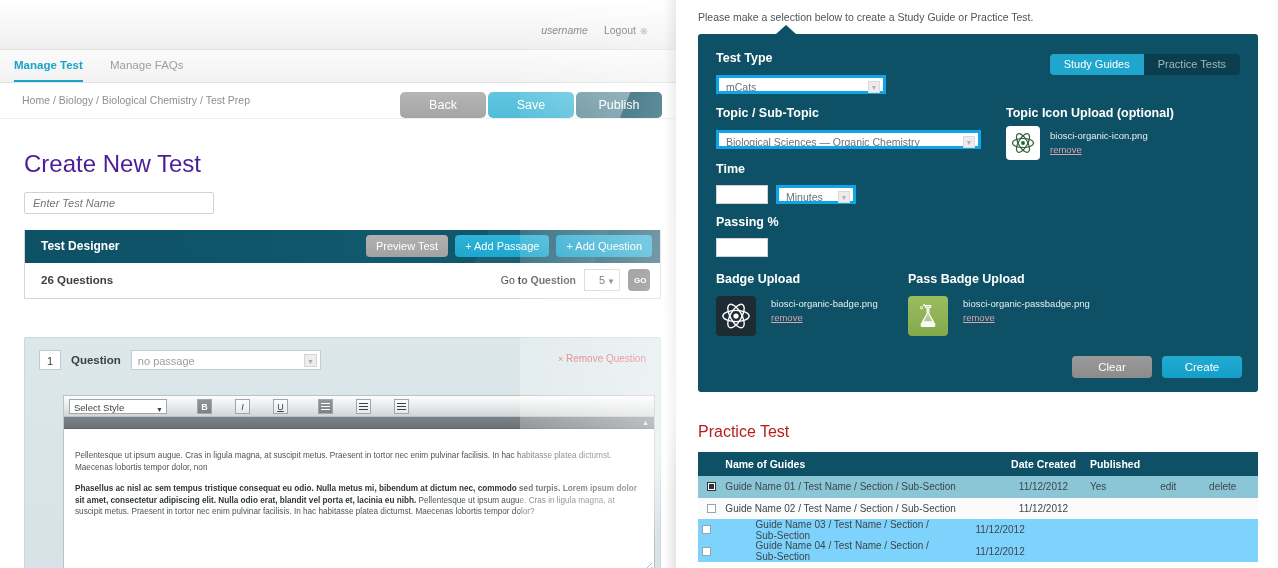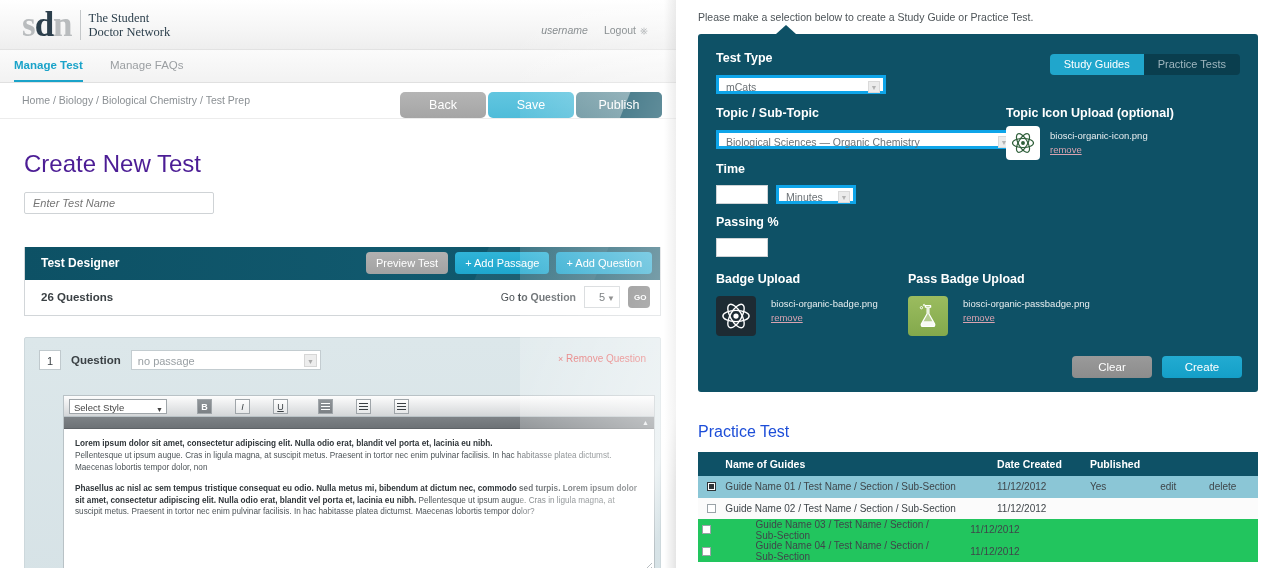--- a/index.html
+++ b/index.html
@@ -102,21 +102,20 @@
     font-size: 11px; font-style: italic; color: #9aa0a4;
     padding: 0 8px;
     font-family: "Liberation Sans", sans-serif;
     background: #fff;
   }
 
   .designer {
     position: absolute; left: 24px; top: 230px; width: 637px;
     border: 1px solid #d2d6d9; border-top: none;
     background: #fff;
-    margin-top: 17px;
   }
   .designer-head {
     position: relative; height: 33px;
     background: linear-gradient(to right, #0d5165 0%, #11596e 60%, #0d5165 100%);
     overflow: hidden;
   }
   .designer-head .diag {
     position: absolute; right: 60px; top: -20px; width: 120px; height: 80px;
     background: rgba(255,255,255,0.06); transform: skewX(-24deg);
   }
@@ -249,60 +248,52 @@
   .thumb-dark { background: #1d2b33; }
   .thumb-green { background: linear-gradient(to bottom,#9bbc5f,#83a94c); }
   .upload-name { position: absolute; font-size: 9.5px; color: #e8eef0; }
   .upload-remove { position: absolute; font-size: 9.5px; color: #d9a3b0; text-decoration: underline; }
 
   .modal-btns { position: absolute; right: 16px; bottom: 14px; display: flex; gap: 10px; }
   .mbtn { border: none; border-radius: 4px; height: 22px; width: 80px; font-size: 11.5px; color: #fff; cursor: pointer; }
   .mbtn-clear { background: linear-gradient(to bottom,#9a9a9a,#8c8c8c); }
   .mbtn-create { background: linear-gradient(to bottom,#22abd1,#149fc8); }
 
-  .practice-title { position: absolute; left: 22px; top: 423px; font-size: 16px; color: #1d4ed8; }
+  .practice-title { position: absolute; left: 22px; top: 423px; font-size: 16px; color: #b91c1c; }
   .ptable { position: absolute; left: 22px; top: 452px; width: 560px; }
   .pt-head {
     height: 24px; background: #0e5166; color: #fff;
     display: flex; align-items: center; font-size: 10.5px; font-weight: bold;
   }
   .pt-row { height: 21.5px; display: flex; align-items: center; font-size: 10px; color: #3f464a; }
   .pt-row.sel { background: #8bc6d6; }
-  .pt-row.alt { background: #22c55e; gap: 40px; }
+  .pt-row.alt { background: #7dd3fc; gap: 40px; }
   .pt-row.plain { background: #fbfbfb; }
   .c-check { width: 28px; display: flex; justify-content: center; align-items: center; }
   .cb { width: 9px; height: 9px; border: 1px solid #9aa3a8; background: #fff; }
   .cb.checked { background: #fff; position: relative; border-color: #2f3539;}
   .cb.checked::after { content: ""; position: absolute; left: 1px; top: 1px; right: 1px; bottom: 1px; background: #2f3539; }
   .c-name { width: 278px; }
-  .c-date { width: 95px; }
+  .c-date { width: 95px; text-align: center; }
   .c-pub { width: 72px; }
   .c-edit { width: 50px; }
   .c-del { width: 50px; }
   .pt-head .c-name { padding-left: 0; }
 
   
   svg.icon { display: block; }
 </style>
 </head>
 <body>
 
 <div id="root">
 
   <div class="left-panel">
 
     <div class="topbar">
-      <div class="logo">
-        <div class="logo-sdn"><span class="logo-s">s</span><span class="logo-d">d</span><span class="logo-n">n</span></div>
-        <div class="logo-bar"></div>
-        <div class="logo-text">
-          <div>The Student</div>
-          <div>Doctor Network</div>
-        </div>
-      </div>
       <div class="topbar-right">
         <span class="username">username</span><span class="logout">Logout</span><span class="power-icon">⎈</span>
       </div>
     </div>
 
     <div class="tabbar">
       <div class="tab active">Manage Test</div>
       <div class="tab inactive">Manage FAQs</div>
     </div>
 
@@ -387,21 +378,21 @@
                 <i></i>
                 <i></i>
                 <i></i>
               </span>
             </div>
         </div>
         <div class="editor-darkbar">
           <span class="up">▲</span>
         </div>
         <div class="editor-content">
-          <p><b>Lorem ipsum dolor sit amet, consectetur adipiscing elit. Nulla odio erat, blandit vel porta et, lacinia eu nibh.</b><br><span>Pellentesque ut ipsum augue. Cras in ligula magna, at suscipit metus. Praesent in tortor nec enim pulvinar facilisis. In hac habitasse platea dictumst. Maecenas lobortis tempor dolor, non</span></p>
+          <p><br><span>Pellentesque ut ipsum augue. Cras in ligula magna, at suscipit metus. Praesent in tortor nec enim pulvinar facilisis. In hac habitasse platea dictumst. Maecenas lobortis tempor dolor, non</span></p>
           <p><b>Phasellus ac nisl ac sem tempus tristique consequat eu odio. Nulla metus mi, bibendum at dictum nec, commodo sed turpis. Lorem ipsum dolor sit amet, consectetur adipiscing elit. Nulla odio erat, blandit vel porta et, lacinia eu nibh.</b><span> Pellentesque ut ipsum augue. Cras in ligula magna, at suscipit metus. Praesent in tortor nec enim pulvinar facilisis. In hac habitasse platea dictumst. Maecenas lobortis tempor dolor?</span></p>
           <span class="resize-grip"></span>
         </div>
       </div>
 
     </div>
 
     <div class="sheen"></div>
   </div>
 
@@ -418,21 +409,21 @@
         <div class="tg-btn tg-on">Study Guides</div>
         <div class="tg-btn tg-off">Practice Tests</div>
       </div>
 
       <div class="field-select" style="left:18px; top:41px; width:170px;">
         <span>mCats</span>
         <span class="caret">▼</span>
       </div>
 
       <div class="sec-label" style="left:18px; top:72px;">Topic / Sub-Topic</div>
-      <div class="field-select" style="left:18px; top:96px; width:300px;">
+      <div class="field-select" style="left:18px; top:96px; width:265px;">
         <span>Biological Sciences — Organic Chemistry</span>
         <span class="caret">▼</span>
       </div>
 
       <div class="sec-label" style="left:308px; top:72px;">Topic Icon Upload (optional)</div>
       <div class="upload-thumb thumb-white" style="left:308px; top:92px;">
         <svg class="icon" width="24" height="24" viewBox="0 0 32 32">
           <ellipse cx="16" cy="16" rx="14" ry="6" fill="none" stroke="#2f5f3a" stroke-width="1.6"></ellipse>
           <ellipse cx="16" cy="16" rx="14" ry="6" fill="none" stroke="#2f5f3a" stroke-width="1.6" transform="rotate(60 16 16)"></ellipse>
           <ellipse cx="16" cy="16" rx="14" ry="6" fill="none" stroke="#2f5f3a" stroke-width="1.6" transform="rotate(120 16 16)"></ellipse>

